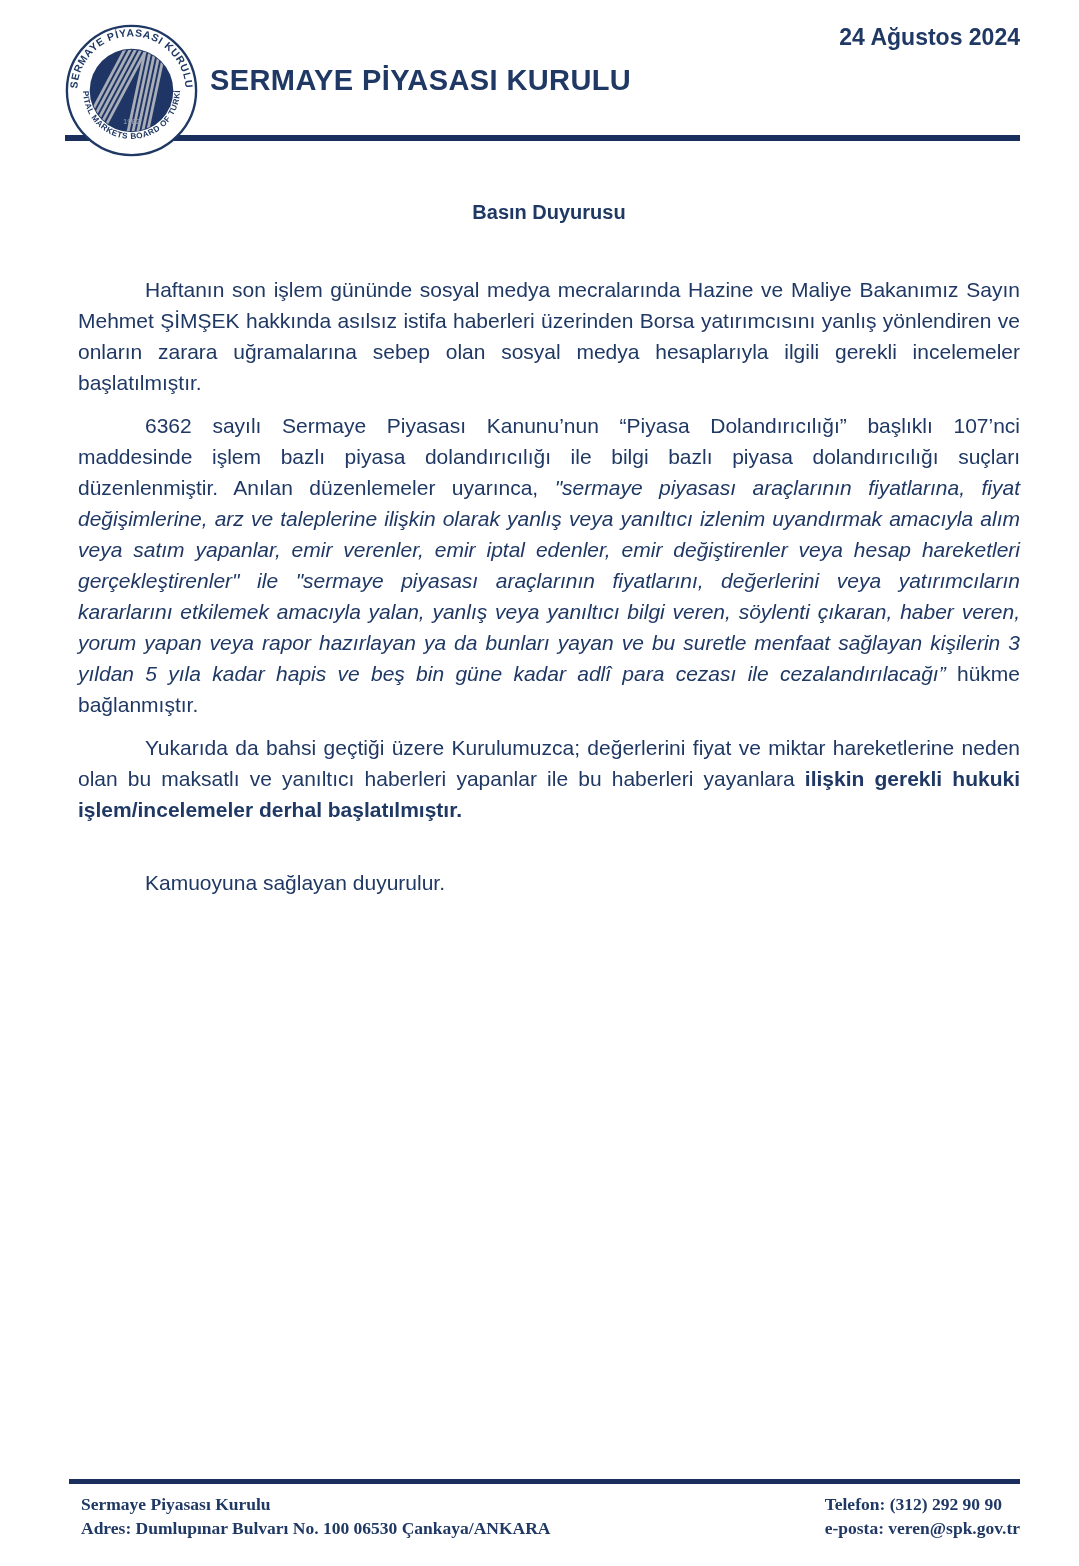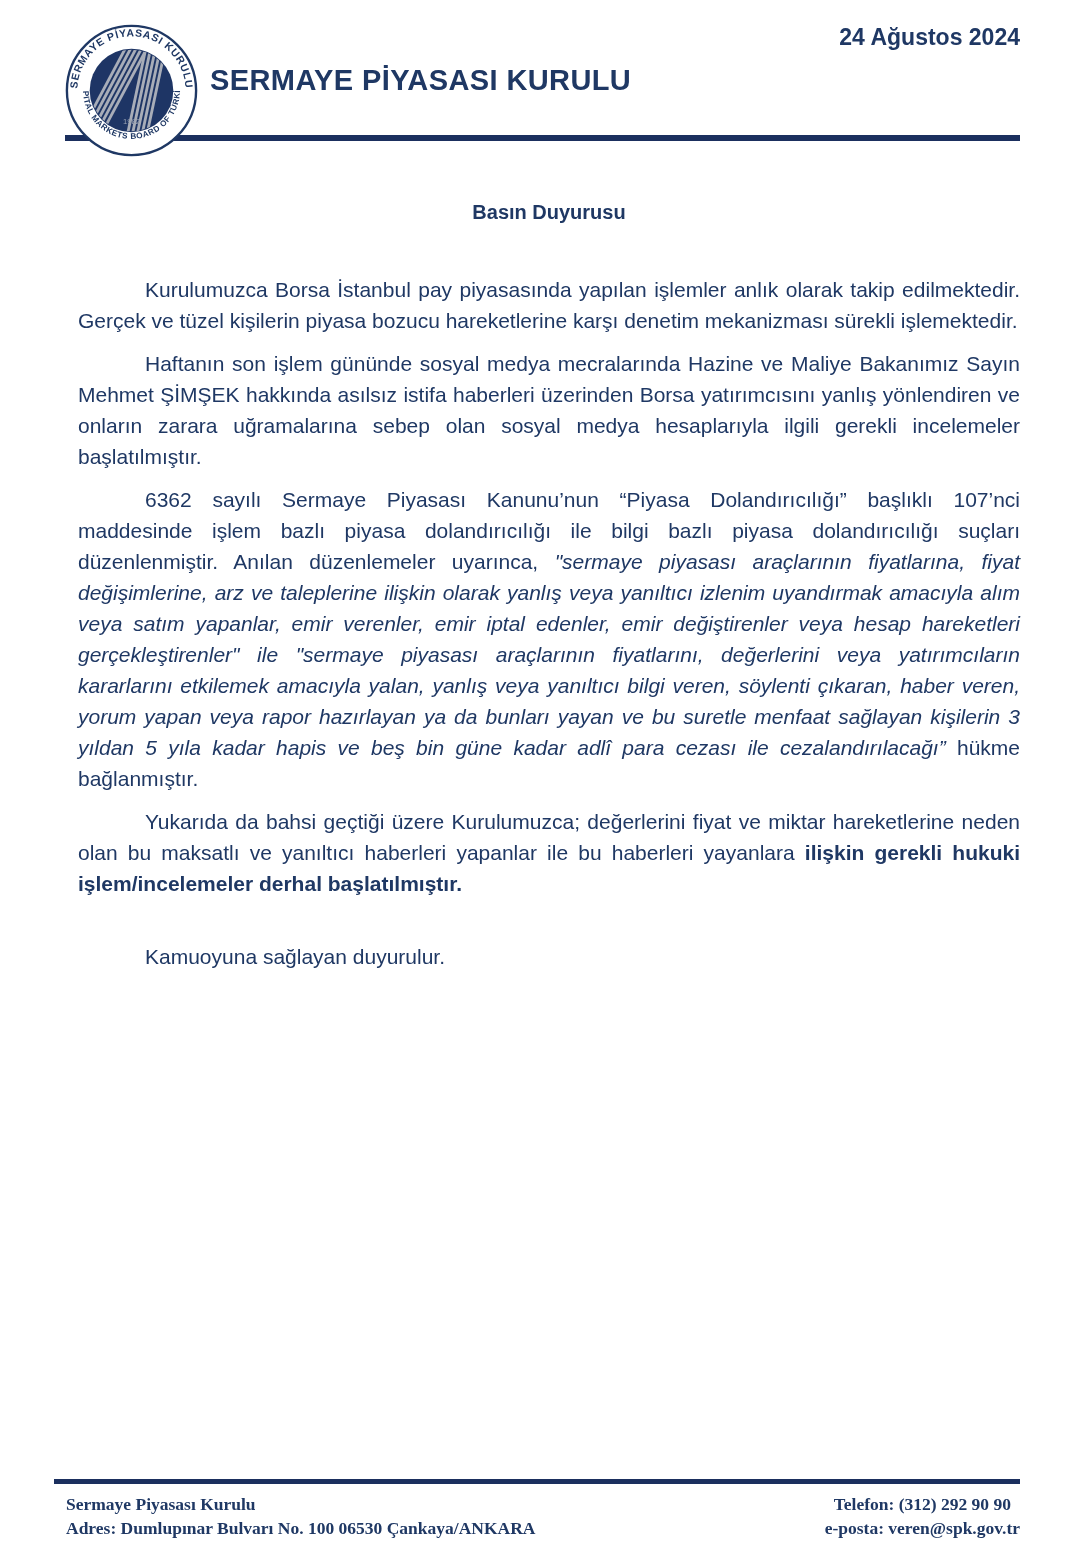--- a/index.html
+++ b/index.html
@@ -64,37 +64,37 @@
   .doc-body p.bold-par { font-weight: bold; }
   .doc-body p strong { font-weight: bold; }
   .doc-body p em { font-style: italic; }
   .closing {
     margin-top: 42px !important;
     text-align: left !important;
   }
   
   .footer {
     position: absolute;
-    left: 54px;
+    left: 69px;
     right: 59px;
     bottom: 26px;
   }
   .footer .rule { height: 5px; }
   .footer-cols {
     display: flex;
     justify-content: space-between;
     align-items: flex-start;
     margin-top: 8px;
     font-family: "Liberation Serif", serif;
     font-weight: bold;
     font-size: 17.5px;
     line-height: 24px;
   }
   .footer-left { padding-left: 12px; }
-  .footer-right { text-align: center; margin-left: 34px; }
+  .footer-right { text-align: left; margin-left: 34px; }
 </style>
 </head>
 <body>
 
 <div class="page">
 
   <header class="header">
     <div class="logo-wrap">
       <svg viewBox="0 0 140 140" width="133" height="133">
         <defs>
@@ -133,23 +133,20 @@
     </div>
     <h1 class="org-name">SERMAYE PİYASASI KURULU</h1>
     <div class="header-date">24 Ağustos 2024</div>
   </header>
 
   <div class="rule top-rule"></div>
 
   <main class="doc-body">
     <h2 class="doc-title">Basın Duyurusu</h2>
 
-    <p>
-      <span>Kurulumuzca Borsa İstanbul pay piyasasında yapılan işlemler anlık olarak takip edilmektedir. Gerçek ve tüzel kişilerin piyasa bozucu hareketlerine karşı denetim mekanizması sürekli işlemektedir.</span>
-    </p>
 
     <p>
       <span>Haftanın son işlem gününde sosyal medya mecralarında Hazine ve Maliye Bakanımız Sayın Mehmet ŞİMŞEK hakkında asılsız istifa haberleri üzerinden Borsa yatırımcısını yanlış yönlendiren ve onların zarara uğramalarına sebep olan sosyal medya hesaplarıyla ilgili gerekli incelemeler başlatılmıştır.</span>
     </p>
 
     <p><span>6362 sayılı Sermaye Piyasası Kanunu’nun “Piyasa Dolandırıcılığı” başlıklı 107’nci maddesinde işlem bazlı piyasa dolandırıcılığı ile bilgi bazlı piyasa dolandırıcılığı suçları düzenlenmiştir. Anılan düzenlemeler uyarınca, </span><em>"sermaye piyasası araçlarının fiyatlarına, fiyat değişimlerine, arz ve taleplerine ilişkin olarak yanlış veya yanıltıcı izlenim uyandırmak amacıyla alım veya satım yapanlar, emir verenler, emir iptal edenler, emir değiştirenler veya hesap hareketleri gerçekleştirenler" ile "sermaye piyasası araçlarının fiyatlarını, değerlerini veya yatırımcıların kararlarını etkilemek amacıyla yalan, yanlış veya yanıltıcı bilgi veren, söylenti çıkaran, haber veren, yorum yapan veya rapor hazırlayan ya da bunları yayan ve bu suretle menfaat sağlayan kişilerin 3 yıldan 5 yıla kadar hapis ve beş bin güne kadar adlî para cezası ile cezalandırılacağı”</em><span> hükme bağlanmıştır.</span></p>
 
     <p><span>Yukarıda da bahsi geçtiği üzere Kurulumuzca; değerlerini fiyat ve miktar hareketlerine neden olan bu maksatlı ve yanıltıcı haberleri yapanlar ile bu haberleri yayanlara </span><strong>ilişkin gerekli hukuki işlem/incelemeler derhal başlatılmıştır.</strong></p>
 
 

